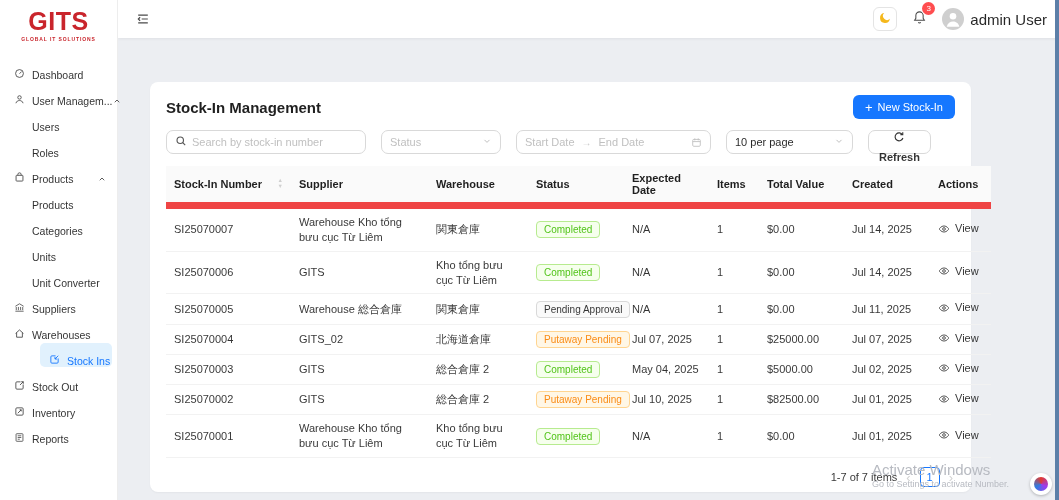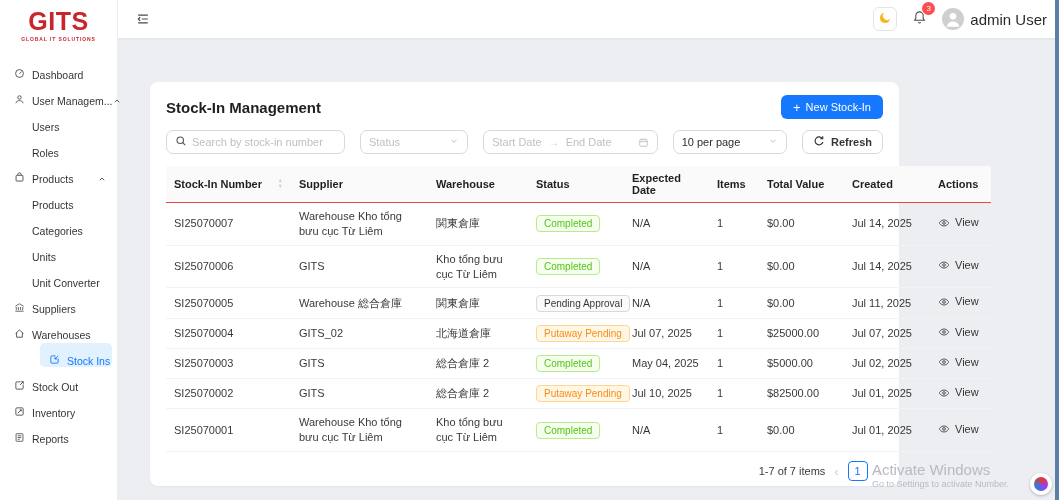--- a/index.html
+++ b/index.html
@@ -28,43 +28,43 @@
   .tb-right { display:flex; align-items:center; gap:15px; }
   .theme-btn { width:24px; height:24px; border:1px solid #e4e4e4; border-radius:6px; background:#fff; display:flex; align-items:center; justify-content:center; cursor:pointer; }
   .bell-wrap { position:relative; display:flex; cursor:pointer; }
   .badge { position:absolute; top:-8px; right:-8px; min-width:13px; height:13px; padding:0 3px; background:#ff4d4f; color:#fff; font-size:8px; border-radius:8px; display:flex; align-items:center; justify-content:center; box-shadow:0 0 0 1px #fff; }
   .user-chip { display:flex; align-items:center; gap:6px; cursor:pointer; }
   .avatar { width:22px; height:22px; border-radius:50%; background:#cfcfcf; overflow:hidden; display:flex; align-items:center; justify-content:center; }
   .user-name { font-size:15px; color:rgba(0,0,0,.85); }
 
   
   .content { flex:1; position:relative; }
-  .card { position:absolute; left:32px; top:44px; width:749px; background:#fff; border-radius:8px; padding:13px 16px 0; box-shadow:0 1px 2px rgba(0,0,0,.04); }
+  .card { position:absolute; left:32px; top:44px; width:821px; background:#fff; border-radius:8px; padding:13px 16px 0; box-shadow:0 1px 2px rgba(0,0,0,.04); }
   .card-head { display:flex; align-items:center; justify-content:space-between; margin-bottom:11px; }
   .page-title { font-size:15px; font-weight:700; color:rgba(0,0,0,.88); }
   .new-btn { background:#1677ff; color:#fff; border:none; border-radius:6px; height:24px; padding:0 12px; font-size:11px; display:flex; align-items:center; gap:5px; cursor:pointer; font-family:inherit; }
   .new-btn .plus { font-size:13px; line-height:1; }
 
   .filters { display:flex; align-items:center; gap:15px; margin-bottom:12px; }
   .fbox { height:24px; border:1px solid #d9d9d9; border-radius:7px; display:flex; align-items:center; font-size:11px; background:#fff; }
   .f-search { width:200px; padding:0 8px; gap:5px; }
   .f-search input { border:none; outline:none; width:100%; font-size:11px; font-family:inherit; background:transparent; color:rgba(0,0,0,.85); }
   input::placeholder { color:#c0c0c0; }
   .f-select { justify-content:space-between; padding:0 8px; color:#c0c0c0; cursor:pointer; }
   .f-status { width:120px; }
   .f-dates { width:195px; padding:0 8px; gap:7px; color:#c0c0c0; }
   .f-dates .sep { color:#c9c9c9; font-size:10px; }
   .f-dates .cal { margin-left:auto; display:flex; }
   .f-perpage { width:127px; color:rgba(0,0,0,.85); }
-  .refresh-btn { height:24px; border:1px solid #d9d9d9; border-radius:7px; background:#fff; display:flex; align-items:center; gap:6px; padding:0 10px; font-size:11px; font-weight:600; color:rgba(0,0,0,.8); cursor:pointer; font-family:inherit; }
+  .refresh-btn { height:24px; border:1px solid #d9d9d9; border-radius:7px; background:#fff; display:flex; align-items:center; gap:6px; padding:0 10px; font-size:11px; font-weight:600; color:rgba(0,0,0,.8); cursor:pointer; font-family:inherit;flex-direction:column; }
 
   table { width:100%; border-collapse:collapse; table-layout:fixed; font-size:11px; }
   col.c1{width:125px} col.c2{width:137px} col.c3{width:100px} col.c4{width:96px}
   col.c5{width:85px} col.c6{width:50px} col.c7{width:85px} col.c8{width:86px} col.c9{width:61px}
-  thead th { background:#fafafa; text-align:left; font-weight:700; color:rgba(0,0,0,.88); padding:6px 8px; border-bottom:1px solid #ef4444; }
+  thead th { background:#fafafa; text-align:left; font-weight:700; color:rgba(0,0,0,.88); padding:6px 8px; border-bottom:7px solid #ef4444; }
   th .th-flex { display:flex; align-items:center; justify-content:space-between; }
   .sorter { display:flex; flex-direction:column; color:#cfcfcf; font-size:5.5px; line-height:1.05; }
   tbody td { padding:6px 8px; border-bottom:1px solid #f2f2f2; color:rgba(0,0,0,.8); line-height:1.35; }
   .tag { display:inline-block; font-size:10px; line-height:1.5; padding:0 7px; border:1px solid #d9d9d9; border-radius:4px; background:#fafafa; color:rgba(0,0,0,.8); white-space:nowrap; }
   .tag[data-status="success"] { color:#52c41a; background:#f6ffed; border-color:#b7eb8f; }
   .tag[data-status="warning"] { color:#fa8c16; background:#fff7e6; border-color:#ffd591; }
   .view-btn { display:inline-flex; align-items:center; gap:5px; cursor:pointer; color:rgba(0,0,0,.8); }
   .view-btn svg { flex:none; }
 
   .pagination { display:flex; justify-content:flex-end; align-items:center; gap:9px; padding:9px 2px 5px; font-size:11px; color:rgba(0,0,0,.8); }

